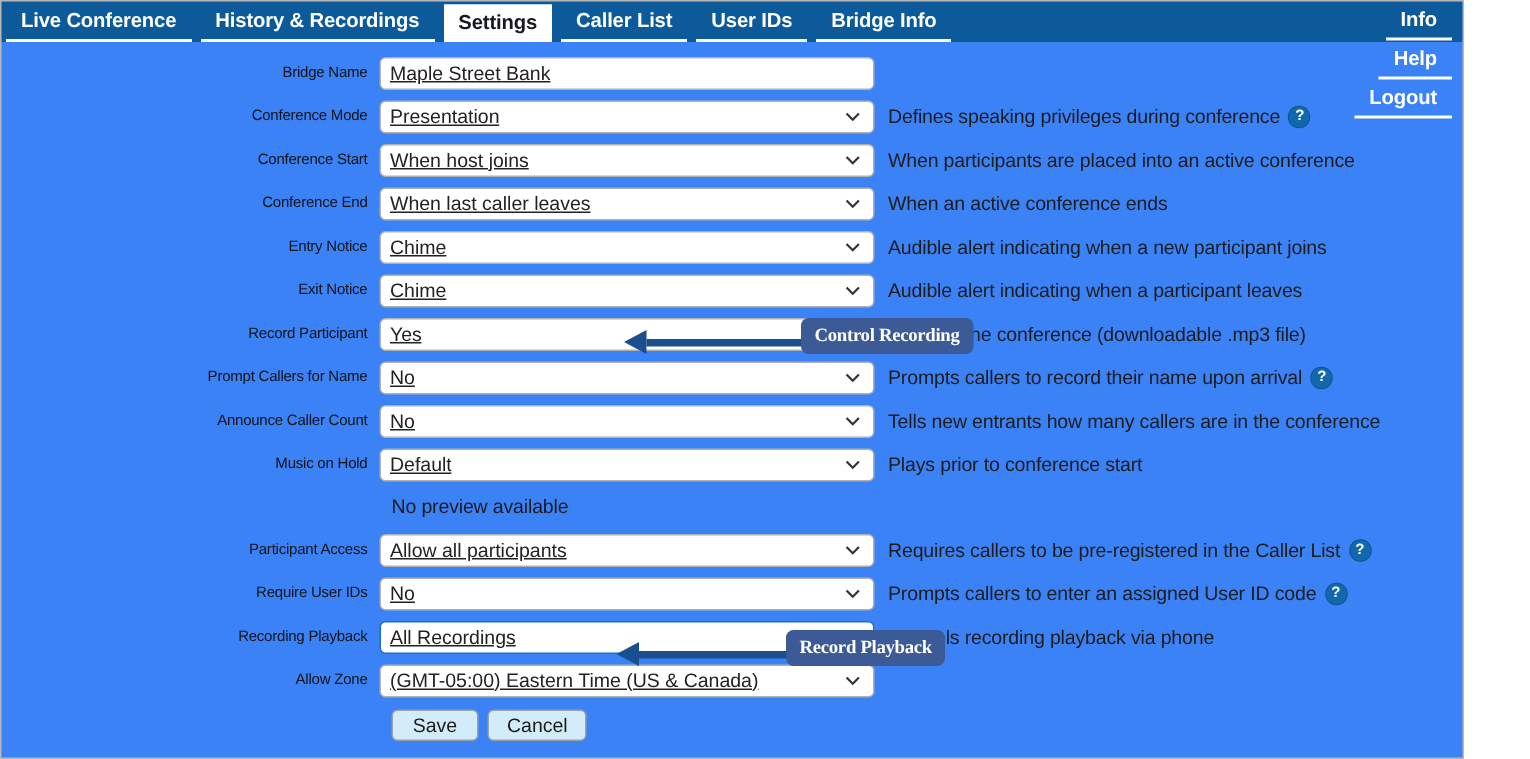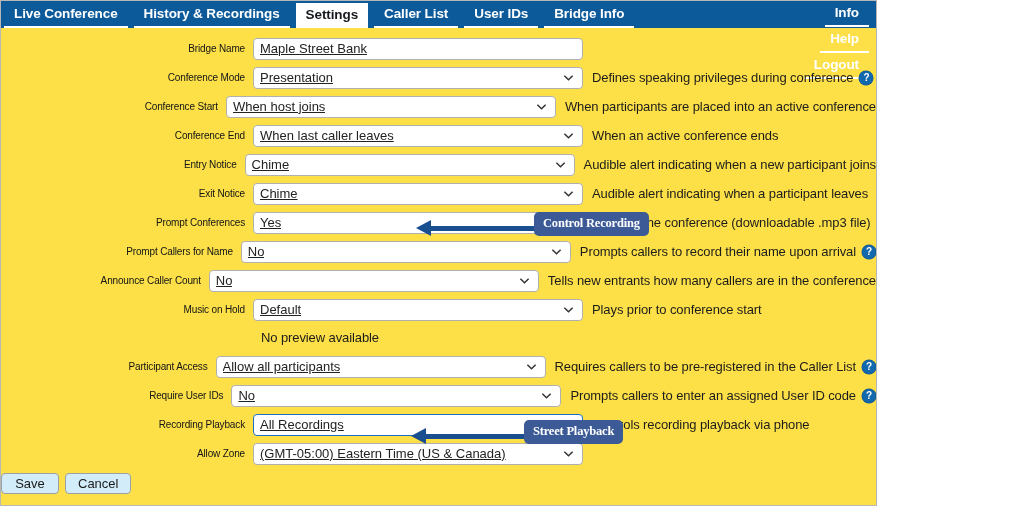--- a/index.html
+++ b/index.html
@@ -8,25 +8,25 @@
     background: #ffffff;
   }
   body {
     font-family: "Liberation Sans", sans-serif;
     font-size: 13px;
     color: #1a1a1a;
     -webkit-font-smoothing: antialiased;
   }
   #app {
     position: relative;
-    width: 877px;
+    width: 976px;
     height: 506px;
     box-sizing: border-box;
     border: 1px solid #b7b7b7;
-    background: #fde047;
+    background: #3b82f6;
     overflow: hidden;
   }
 
   
   .navbar {
     position: relative;
     height: 27px;
     background: #0e5a9c;
     background: #0d5a9b;
     display: flex;
@@ -162,20 +162,21 @@
     padding-left: 260px;
     font-size: 13px;
     color: #1c1c1c;
     height: 28px;
     line-height: 28px;
     letter-spacing: -0.1px;
   }
 
   .btnrow {
     display: flex;
+    padding-left: 260px;
     margin-top: 5px;
     gap: 6px;
   }
   .btn {
     min-width: 58px;
     height: 21px;
     border: 1px solid #9aa0a6;
     border-radius: 4px;
     background: #d3ecf9;
     font-family: "Liberation Sans", sans-serif;
@@ -335,21 +336,21 @@
               </svg>
             </span>
         </div>
       </div>
       <div class="desc">
         <span>Audible alert indicating when a participant leaves</span>
       </div>
     </div>
 
     <div class="row">
-      <div class="lbl">Prompt Conferences</div>
+      <div class="lbl">Record Participant</div>
       <div class="ctrl">
         <div class="sel no-chev">
           <span class="val">Yes</span>
           <span class="chev">
               <svg viewBox="0 0 12 12">
                 <path d="M1.5 4 L6 8.5 L10.5 4" fill="none" stroke="#333" stroke-width="1.6"></path>
               </svg>
             </span>
         </div>
       </div>
@@ -492,16 +493,16 @@
       <div class="shaft" style="width:105px;"></div>
     </div>
     <div class="pill">Control Recording</div>
   </div>
 
   <div class="callout" style="left:410px; top:419px;">
     <div class="arrow-wrap">
       <div class="head"></div>
       <div class="shaft" style="width:100px;"></div>
     </div>
-    <div class="pill">Street Playback</div>
+    <div class="pill">Record Playback</div>
   </div>
 
 </div>
 
 </body></html>

